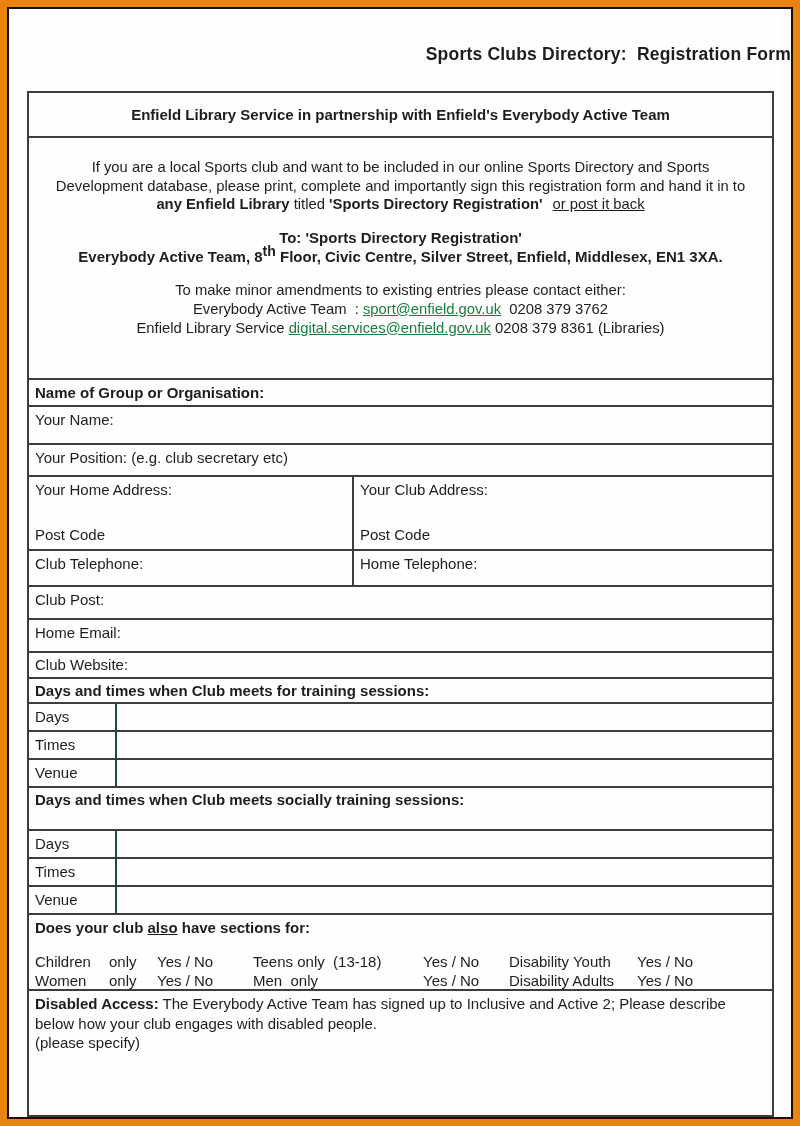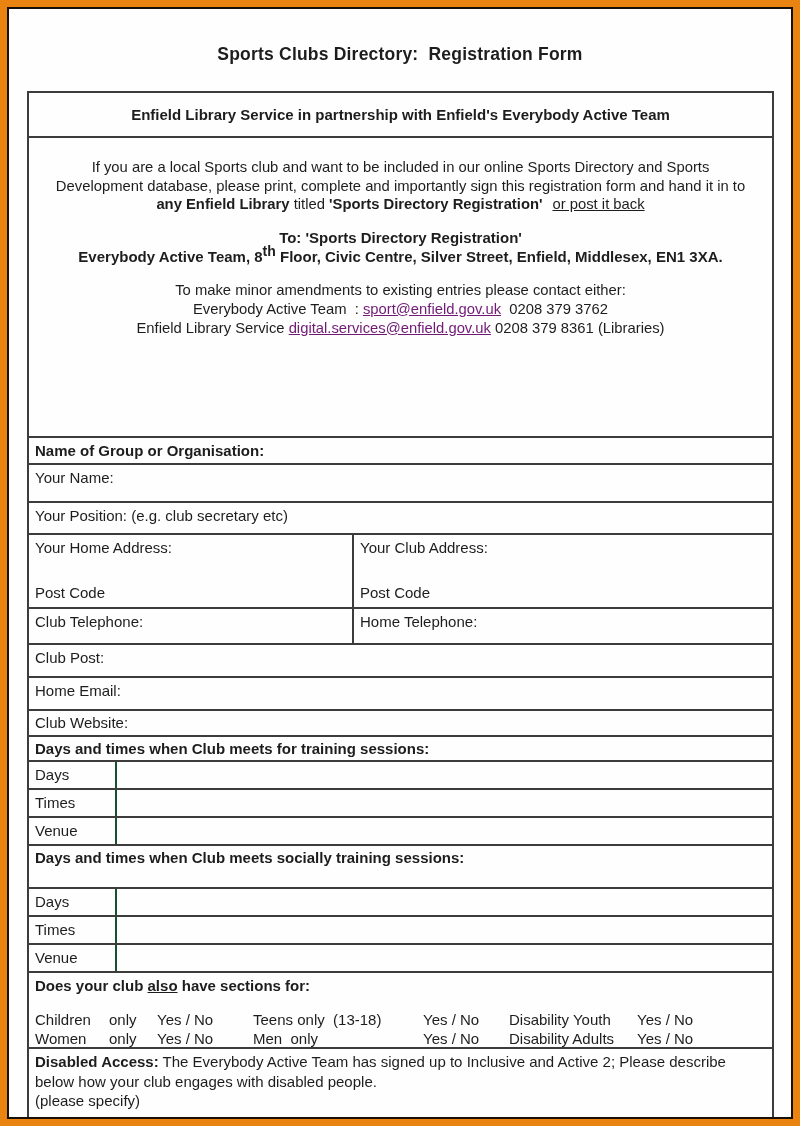--- a/index.html
+++ b/index.html
@@ -9,32 +9,32 @@
   .frame-outer { width:800px; height:1126px; background:#ea8410; padding:7px; }
   .frame-inner { width:100%; height:100%; border:2px solid #181008; background:#fefefe; overflow:hidden; }
 
   .page-title { margin-top:35px; text-align:center; font-size:17.5px; font-weight:bold; white-space:pre-wrap; letter-spacing:0.2px; }
 
   .doc-table { margin:26px 17px 0 18px; border:2px solid #3c3c3c; }
   .cell { border-top:2px solid #3c3c3c; padding:3px 6px; font-size:15px; line-height:19px; overflow:hidden; }
   .cell:first-child { border-top:none; }
   .bold { font-weight:bold; }
   .underline { text-decoration:underline; }
-  .prewrap { white-space:pre-wrap; }
+  .prewrap { white-space:pre-wrap;text-align:right; }
 
   .header-cell { display:flex; align-items:center; justify-content:center; text-align:center; font-weight:bold; font-size:15px; }
 
   .intro-cell { text-align:center; padding-top:20px; }
   .intro-p { max-width:706px; margin:0 auto; font-size:14.8px; line-height:18.5px; }
   .gap-left { margin-left:10px; }
   .address-p { margin-top:14px; font-weight:bold; font-size:15px; line-height:19px; }
   .contact-p { margin-top:15px; font-size:14.8px; line-height:19px; }
   .block { display:block; }
   sup { font-size:14px; vertical-align:super; line-height:0; }
-  .email-link { color:#701a75; text-decoration:underline; cursor:pointer; }
+  .email-link { color:#15803d; text-decoration:underline; cursor:pointer; }
 
   .split { display:flex; padding:0; }
   .split > .lcell { width:325px; border-right:2px solid #3c3c3c; padding:3px 6px; }
   .split > .rcell { flex:1; padding:3px 6px; }
   .addr-cell { display:flex; flex-direction:column; justify-content:space-between; padding-bottom:5px !important;gap:6px; }
 
   .labelrow { display:flex; padding:0; }
   .labelrow > .labcell { width:88px; border-right:2px solid #14532d; padding:3px 6px; }
   .labelrow > .fillcell { flex:1; }
 
@@ -52,21 +52,21 @@
 <div class="frame-inner">
 
   <div class="page-title prewrap">Sports Clubs Directory:  Registration Form</div>
 
   <div class="doc-table">
 
     <div class="cell header-cell" style="height:43px;">
       <span>Enfield Library Service in partnership with Enfield's Everybody Active Team</span>
     </div>
 
-    <div class="cell intro-cell" style="height:300px;">
+    <div class="cell intro-cell" style="height:242px;">
       <p class="intro-p"><span class="prewrap">If you are a local Sports club and want to be included in our online Sports Directory and Sports Development database, please print, complete and importantly sign this registration form and hand it in to </span><b>any Enfield Library</b><span> titled </span><b>'Sports Directory Registration'</b><span class="underline gap-left">or post it back</span></p>
       <p class="address-p">
         <span class="block">To: 'Sports Directory Registration'</span>
         <span class="block"><span>Everybody Active Team, 8</span><sup>th</sup><span> Floor, Civic Centre, Silver Street, Enfield, Middlesex, EN1 3XA.</span></span>
       </p>
       <p class="contact-p">
         <span class="block">To make minor amendments to existing entries please contact either:</span>
         <span class="block"><span class="prewrap">Everybody Active Team  : </span><a class="email-link">sport@enfield.gov.uk</a><span class="prewrap">  0208 379 3762</span></span>
         <span class="block"><span class="prewrap">Enfield Library Service </span><a class="email-link">digital.services@enfield.gov.uk</a><span class="prewrap"> 0208 379 8361 (Libraries)</span></span>
       </p>

